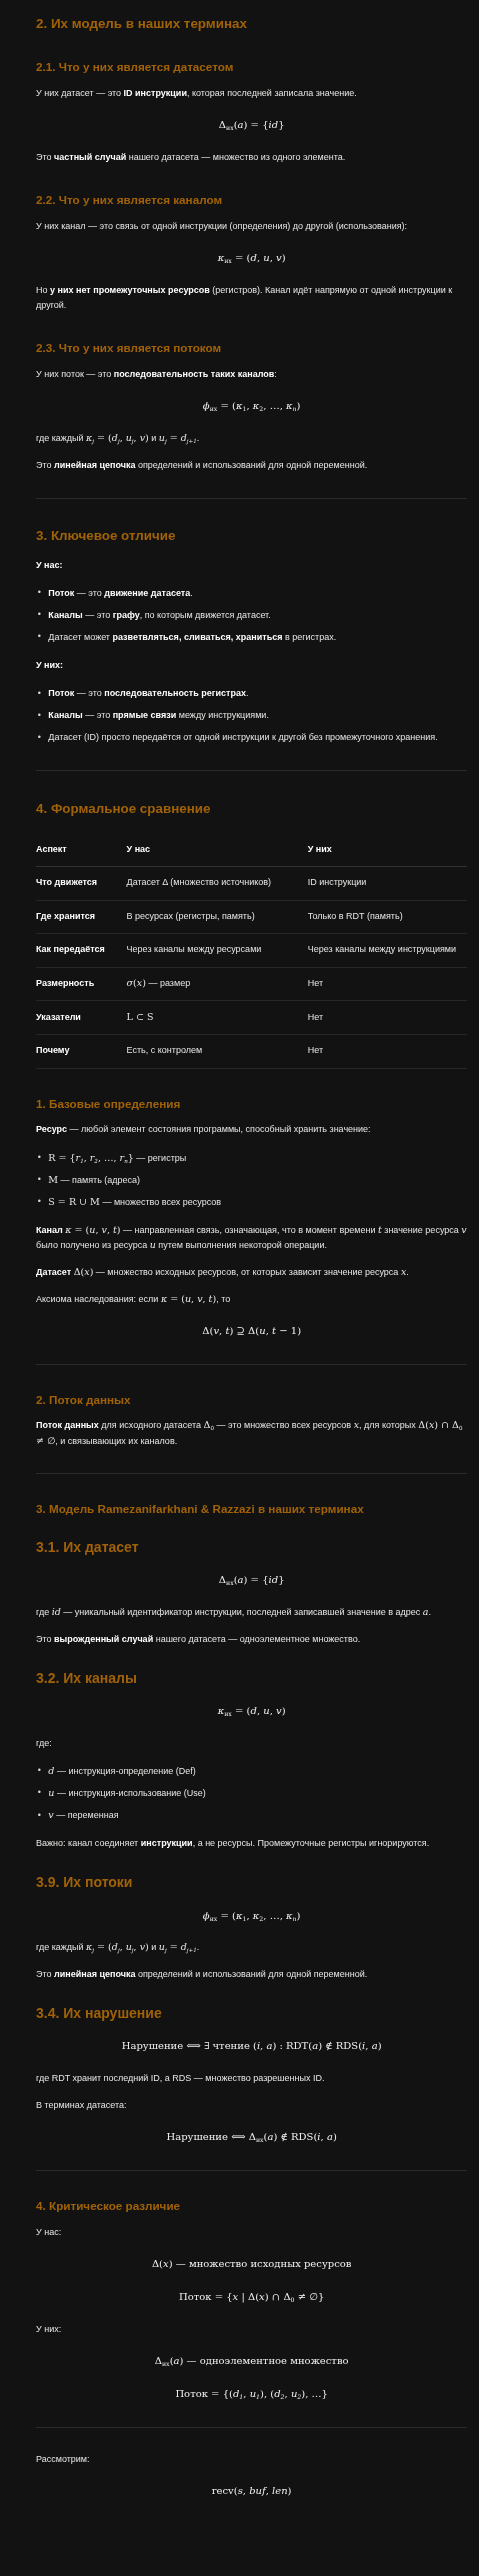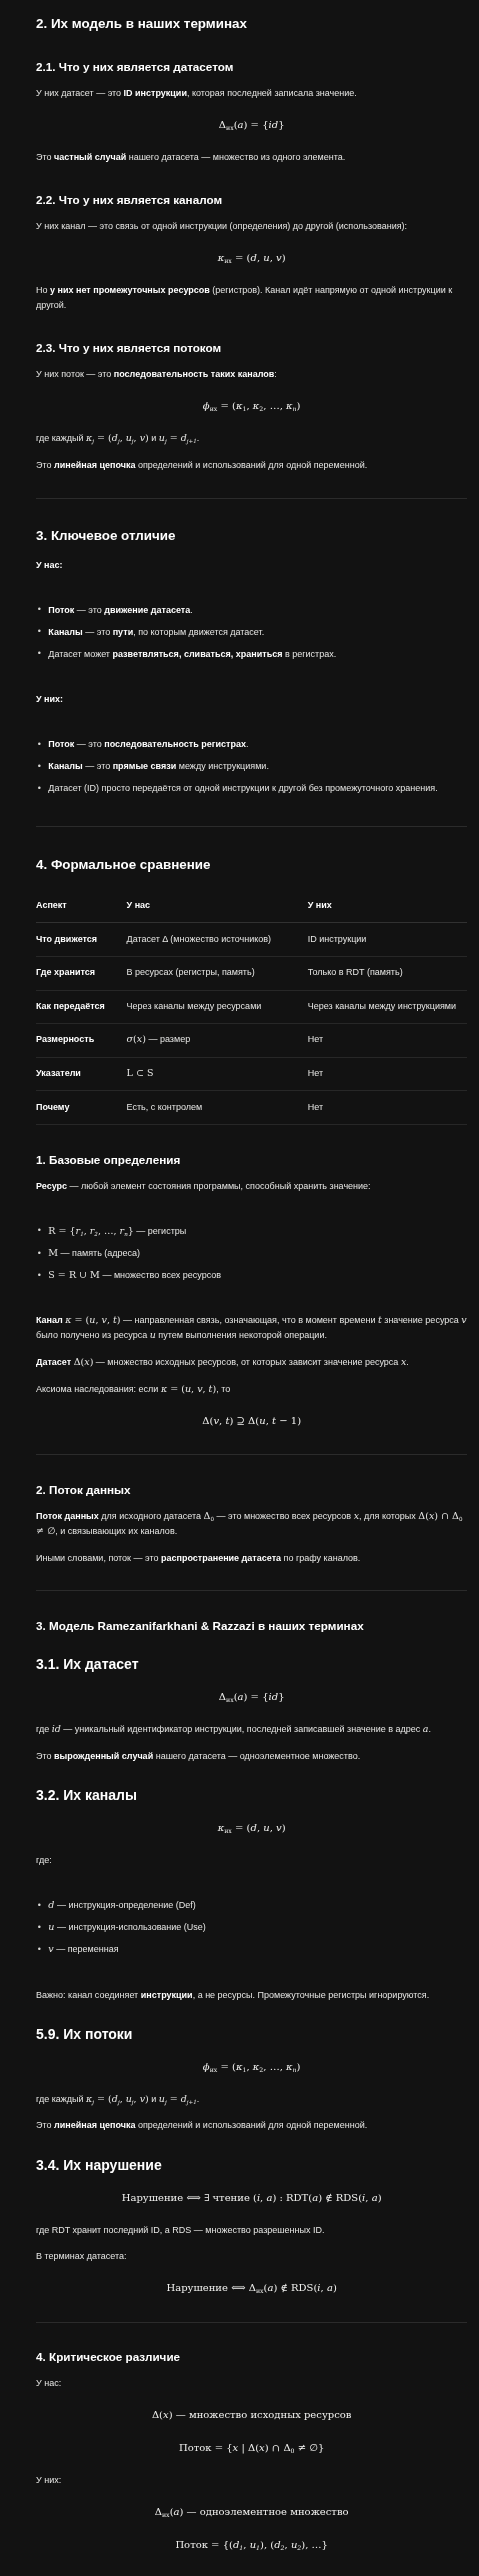--- a/index.html
+++ b/index.html
@@ -7,21 +7,21 @@
     width: 479px;
     color: #e7e7e5;
     font-family: "Liberation Sans", sans-serif;
     font-size: 9px;
     line-height: 1.68;
     -webkit-font-smoothing: antialiased;
   }
   .doc { padding: 15px 11.7px 28px 36px; }
   .doc > :first-child { margin-top: 0; }
 
-  h1, h2, h3 { color: #ffffff; font-weight: 700; line-height: 1.3; }
+  h1, h2, h3 { color: #a16207; font-weight: 700; line-height: 1.3; }
   h1 { font-size: 13.4px; margin: 29px 0 13px; }
   h2 { font-size: 11.7px; margin: 27px 0 11.7px; }
   h3 { font-size: 14px; margin: 22px 0 10.5px; }
 
   p { margin: 11.7px 0; }
 
   .b { font-weight: 700; color: #ffffff; }
   .r { font-family: "DejaVu Serif", "DejaVu Sans", serif; font-size: 1.06em; line-height: 1; }
   .i { font-family: "DejaVu Serif", "DejaVu Sans", serif; font-style: italic; font-size: 1.06em; line-height: 1; }
   .s { font-size: 0.62em; vertical-align: -0.28em; }
@@ -31,21 +31,21 @@
     font-family: "DejaVu Serif", "DejaVu Sans", serif;
     font-size: 10px;
     color: #f2f2f0;
     margin: 16px 0;
   }
   .formula .r, .formula .i { font-size: 1em; }
   .formula .s { font-size: 0.62em; }
 
   .sep { height: 0.6px; background: #2b2b2b; margin: 24.5px 0; }
 
-  ul, ol { margin: 30px 0; padding: 0; list-style: none; }
+  ul, ol { margin: 13px 0; padding: 0; list-style: none; }
   li { margin: 7px 0; }
   ul li { position: relative; padding-left: 12.3px; }
   ul li::before {
     content: "\2022";
     position: absolute;
     left: 1.8px;
     top: -0.6px;
     color: #d8d8d6;
   }
 
@@ -74,21 +74,21 @@
     <h2><span>2.3. Что у них является потоком</span></h2>
     <p><span>У них поток — это </span><span class="b">последовательность таких каналов</span><span>:</span></p>
     <div class="formula"><span class="i">ϕ</span><span class="r s">их</span><span class="r"> = (</span><span class="i">κ</span><span class="r s">1</span><span class="r">, </span><span class="i">κ</span><span class="r s">2</span><span class="r">, …, </span><span class="i">κ</span><span class="i s">n</span><span class="r">)</span></div>
     <p><span>где каждый </span><span class="i">κ</span><span class="i s">j</span><span class="r"> = (</span><span class="i">d</span><span class="i s">j</span><span class="r">, </span><span class="i">u</span><span class="i s">j</span><span class="r">, </span><span class="i">v</span><span class="r">)</span><span> и </span><span class="i">u</span><span class="i s">j</span><span class="r"> = </span><span class="i">d</span><span class="i s">j+1</span><span>.</span></p>
     <p><span>Это </span><span class="b">линейная цепочка</span><span> определений и использований для одной переменной.</span></p>
     <div class="sep"></div>
     <h1><span>3. Ключевое отличие</span></h1>
     <p><span class="b">У нас:</span></p>
     <ul>
       <li><span class="b">Поток</span><span> — это </span><span class="b">движение датасета</span><span>.</span></li>
-      <li><span class="b">Каналы</span><span> — это </span><span class="b">пути</span><span>, по которым движется датасет.</span></li>
+      <li><span class="b">Каналы</span><span> — это </span><span class="b">графу</span><span>, по которым движется датасет.</span></li>
       <li><span>Датасет может </span><span class="b">разветвляться, сливаться, храниться</span><span> в регистрах.</span></li>
     </ul>
     <p><span class="b">У них:</span></p>
     <ul>
       <li><span class="b">Поток</span><span> — это </span><span class="b">последовательность регистрах</span><span>.</span></li>
       <li><span class="b">Каналы</span><span> — это </span><span class="b">прямые связи</span><span> между инструкциями.</span></li>
       <li><span>Датасет (ID) просто передаётся от одной инструкции к другой без промежуточного хранения.</span></li>
     </ul>
     <div class="sep"></div>
     <h1><span>4. Формальное сравнение</span></h1>
@@ -140,37 +140,36 @@
       <li><span class="r">M</span><span> — память (адреса)</span></li>
       <li><span class="r">S</span><span class="r"> = </span><span class="r">R</span><span class="r"> ∪ </span><span class="r">M</span><span> — множество всех ресурсов</span></li>
     </ul>
     <p><span class="b">Канал </span><span class="i">κ</span><span class="r"> = (</span><span class="i">u</span><span class="r">, </span><span class="i">v</span><span class="r">, </span><span class="i">t</span><span class="r">)</span><span> — направленная связь, означающая, что в момент времени </span><span class="i">t</span><span> значение ресурса </span><span class="i">v</span><span> было получено из ресурса </span><span class="i">u</span><span> путем выполнения некоторой операции.</span></p>
     <p><span class="b">Датасет </span><span class="r">Δ(</span><span class="i">x</span><span class="r">)</span><span> — множество исходных ресурсов, от которых зависит значение ресурса </span><span class="i">x</span><span>.</span></p>
     <p><span>Аксиома наследования: если </span><span class="i">κ</span><span class="r"> = (</span><span class="i">u</span><span class="r">, </span><span class="i">v</span><span class="r">, </span><span class="i">t</span><span class="r">)</span><span>, то</span></p>
     <div class="formula"><span class="r">Δ(</span><span class="i">v</span><span class="r">, </span><span class="i">t</span><span class="r">) ⊇ Δ(</span><span class="i">u</span><span class="r">, </span><span class="i">t</span><span class="r"> − 1)</span></div>
     <div class="sep"></div>
     <h2><span>2. Поток данных</span></h2>
     <p><span class="b">Поток данных</span><span> для исходного датасета </span><span class="r">Δ</span><span class="r s">0</span><span> — это множество всех ресурсов </span><span class="i">x</span><span>, для которых </span><span class="r">Δ(</span><span class="i">x</span><span class="r">) ∩ </span><span class="r">Δ</span><span class="r s">0</span><span class="r"> ≠ ∅</span><span>, и связывающих их каналов.</span></p>
-    <p><span>Иными словами, поток — это </span><span class="b">распространение датасета</span><span> по графу каналов.</span></p>
     <div class="sep"></div>
     <h2><span>3. Модель Ramezanifarkhani &amp; Razzazi в наших терминах</span></h2>
     <h3><span>3.1. Их датасет</span></h3>
     <div class="formula"><span class="r">Δ</span><span class="r s">их</span><span class="r">(</span><span class="i">a</span><span class="r">) = {</span><span class="i">id</span><span class="r">}</span></div>
     <p><span>где </span><span class="i">id</span><span> — уникальный идентификатор инструкции, последней записавшей значение в адрес </span><span class="i">a</span><span>.</span></p>
     <p><span>Это </span><span class="b">вырожденный случай</span><span> нашего датасета — одноэлементное множество.</span></p>
     <h3><span>3.2. Их каналы</span></h3>
     <div class="formula"><span class="i">κ</span><span class="r s">их</span><span class="r"> = (</span><span class="i">d</span><span class="r">, </span><span class="i">u</span><span class="r">, </span><span class="i">v</span><span class="r">)</span></div>
     <p><span>где:</span></p>
     <ul>
       <li><span class="i">d</span><span> — инструкция-определение (Def)</span></li>
       <li><span class="i">u</span><span> — инструкция-использование (Use)</span></li>
       <li><span class="i">v</span><span> — переменная</span></li>
     </ul>
     <p><span>Важно: канал соединяет </span><span class="b">инструкции</span><span>, а не ресурсы. Промежуточные регистры игнорируются.</span></p>
-    <h3><span>5.9. Их потоки</span></h3>
+    <h3><span>3.9. Их потоки</span></h3>
     <div class="formula"><span class="i">ϕ</span><span class="r s">их</span><span class="r"> = (</span><span class="i">κ</span><span class="r s">1</span><span class="r">, </span><span class="i">κ</span><span class="r s">2</span><span class="r">, …, </span><span class="i">κ</span><span class="i s">n</span><span class="r">)</span></div>
     <p><span>где каждый </span><span class="i">κ</span><span class="i s">j</span><span class="r"> = (</span><span class="i">d</span><span class="i s">j</span><span class="r">, </span><span class="i">u</span><span class="i s">j</span><span class="r">, </span><span class="i">v</span><span class="r">)</span><span> и </span><span class="i">u</span><span class="i s">j</span><span class="r"> = </span><span class="i">d</span><span class="i s">j+1</span><span>.</span></p>
     <p><span>Это </span><span class="b">линейная цепочка</span><span> определений и использований для одной переменной.</span></p>
     <h3><span>3.4. Их нарушение</span></h3>
     <div class="formula"><span class="r">Нарушение  ⟺  ∃ чтение (</span><span class="i">i</span><span class="r">, </span><span class="i">a</span><span class="r">) : RDT(</span><span class="i">a</span><span class="r">) ∉ RDS(</span><span class="i">i</span><span class="r">, </span><span class="i">a</span><span class="r">)</span></div>
     <p><span>где RDT хранит последний ID, а RDS — множество разрешенных ID.</span></p>
     <p><span>В терминах датасета:</span></p>
     <div class="formula"><span class="r">Нарушение  ⟺  Δ</span><span class="r s">их</span><span class="r">(</span><span class="i">a</span><span class="r">) ∉ RDS(</span><span class="i">i</span><span class="r">, </span><span class="i">a</span><span class="r">)</span></div>
     <div class="sep"></div>
     <h2><span>4. Критическое различие</span></h2>

